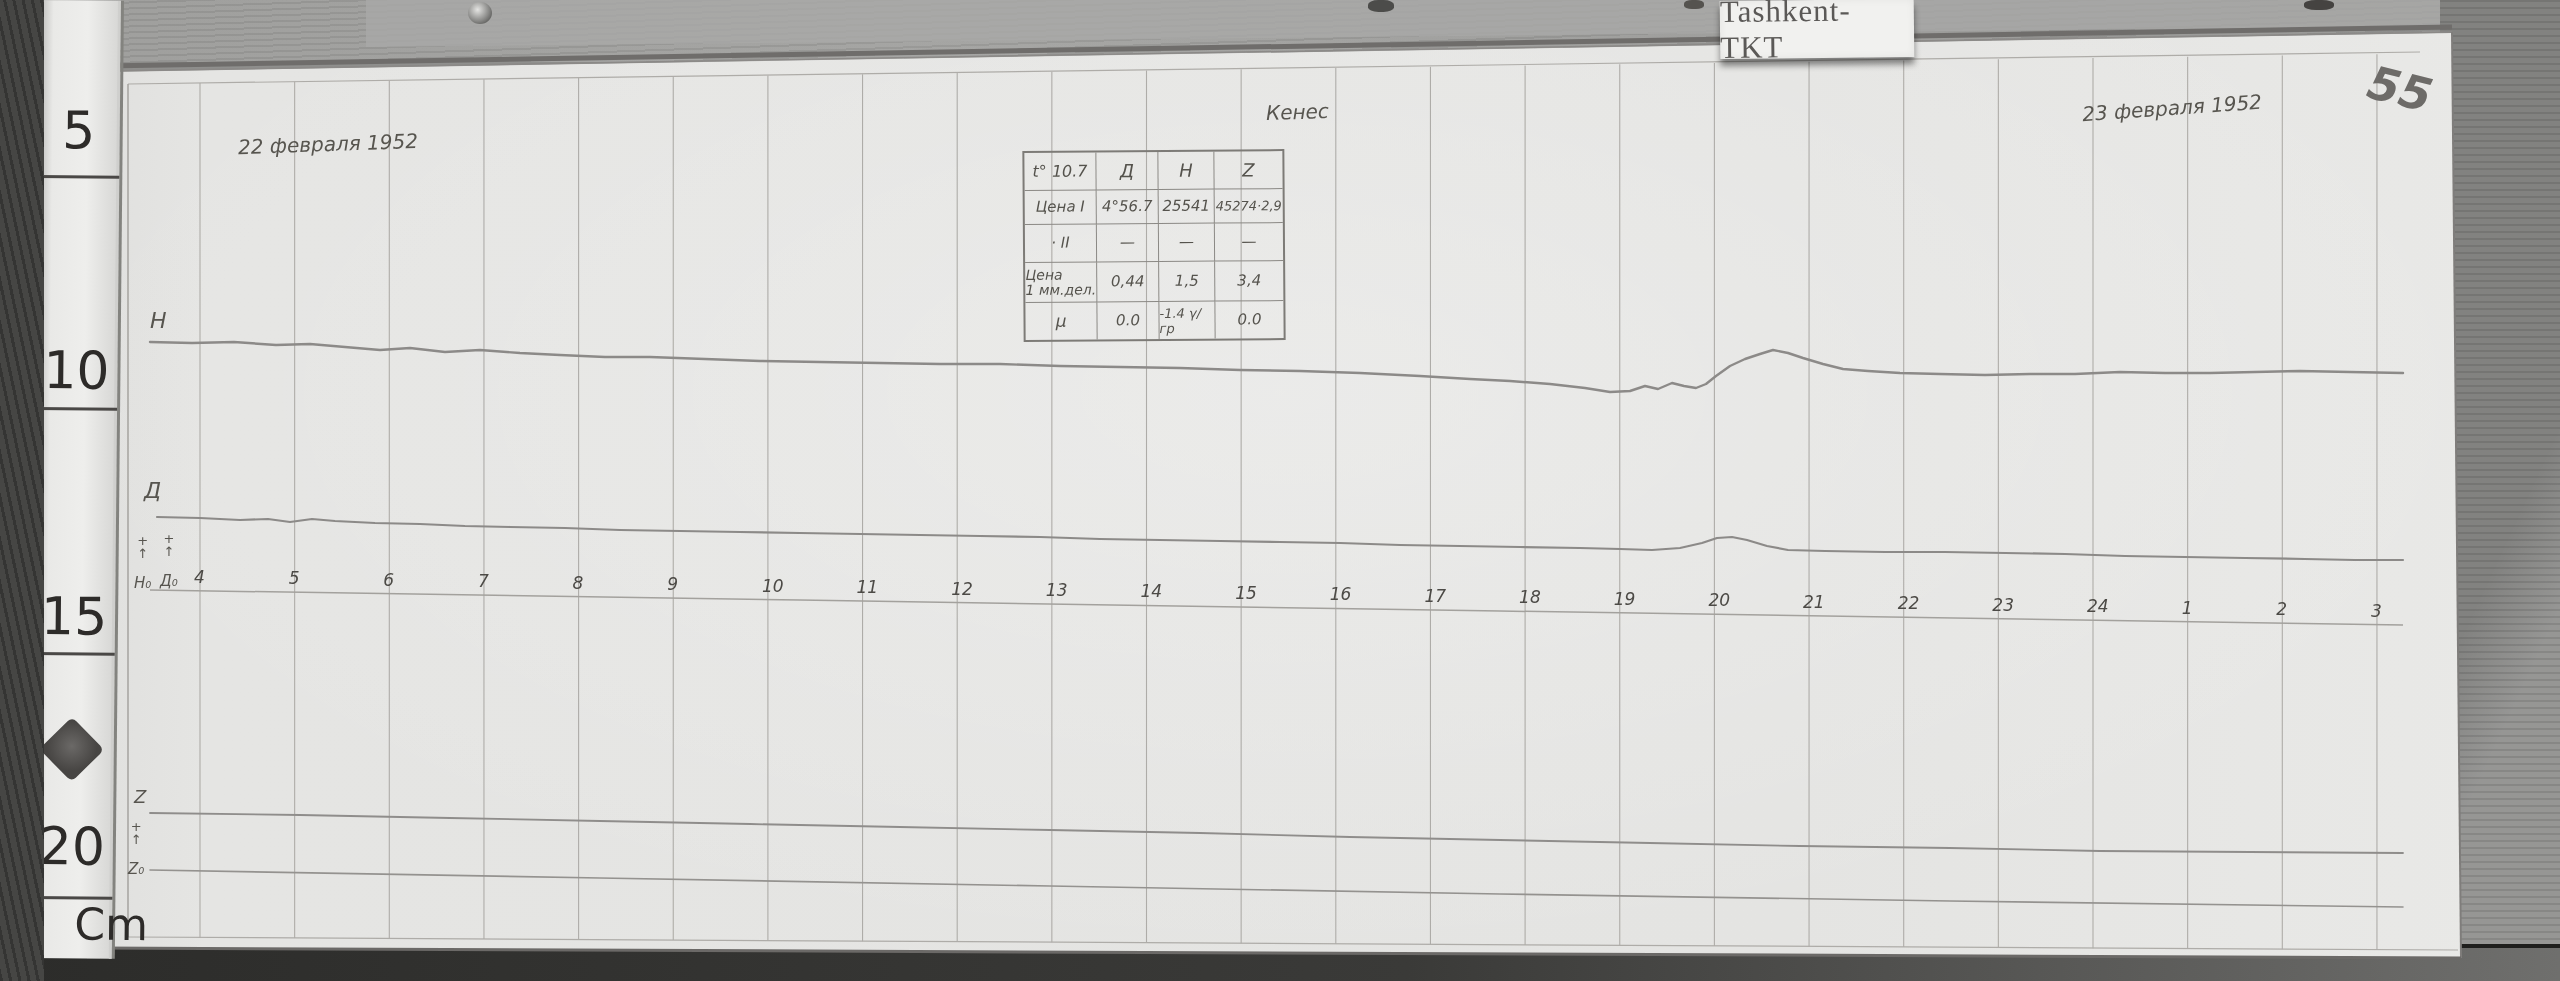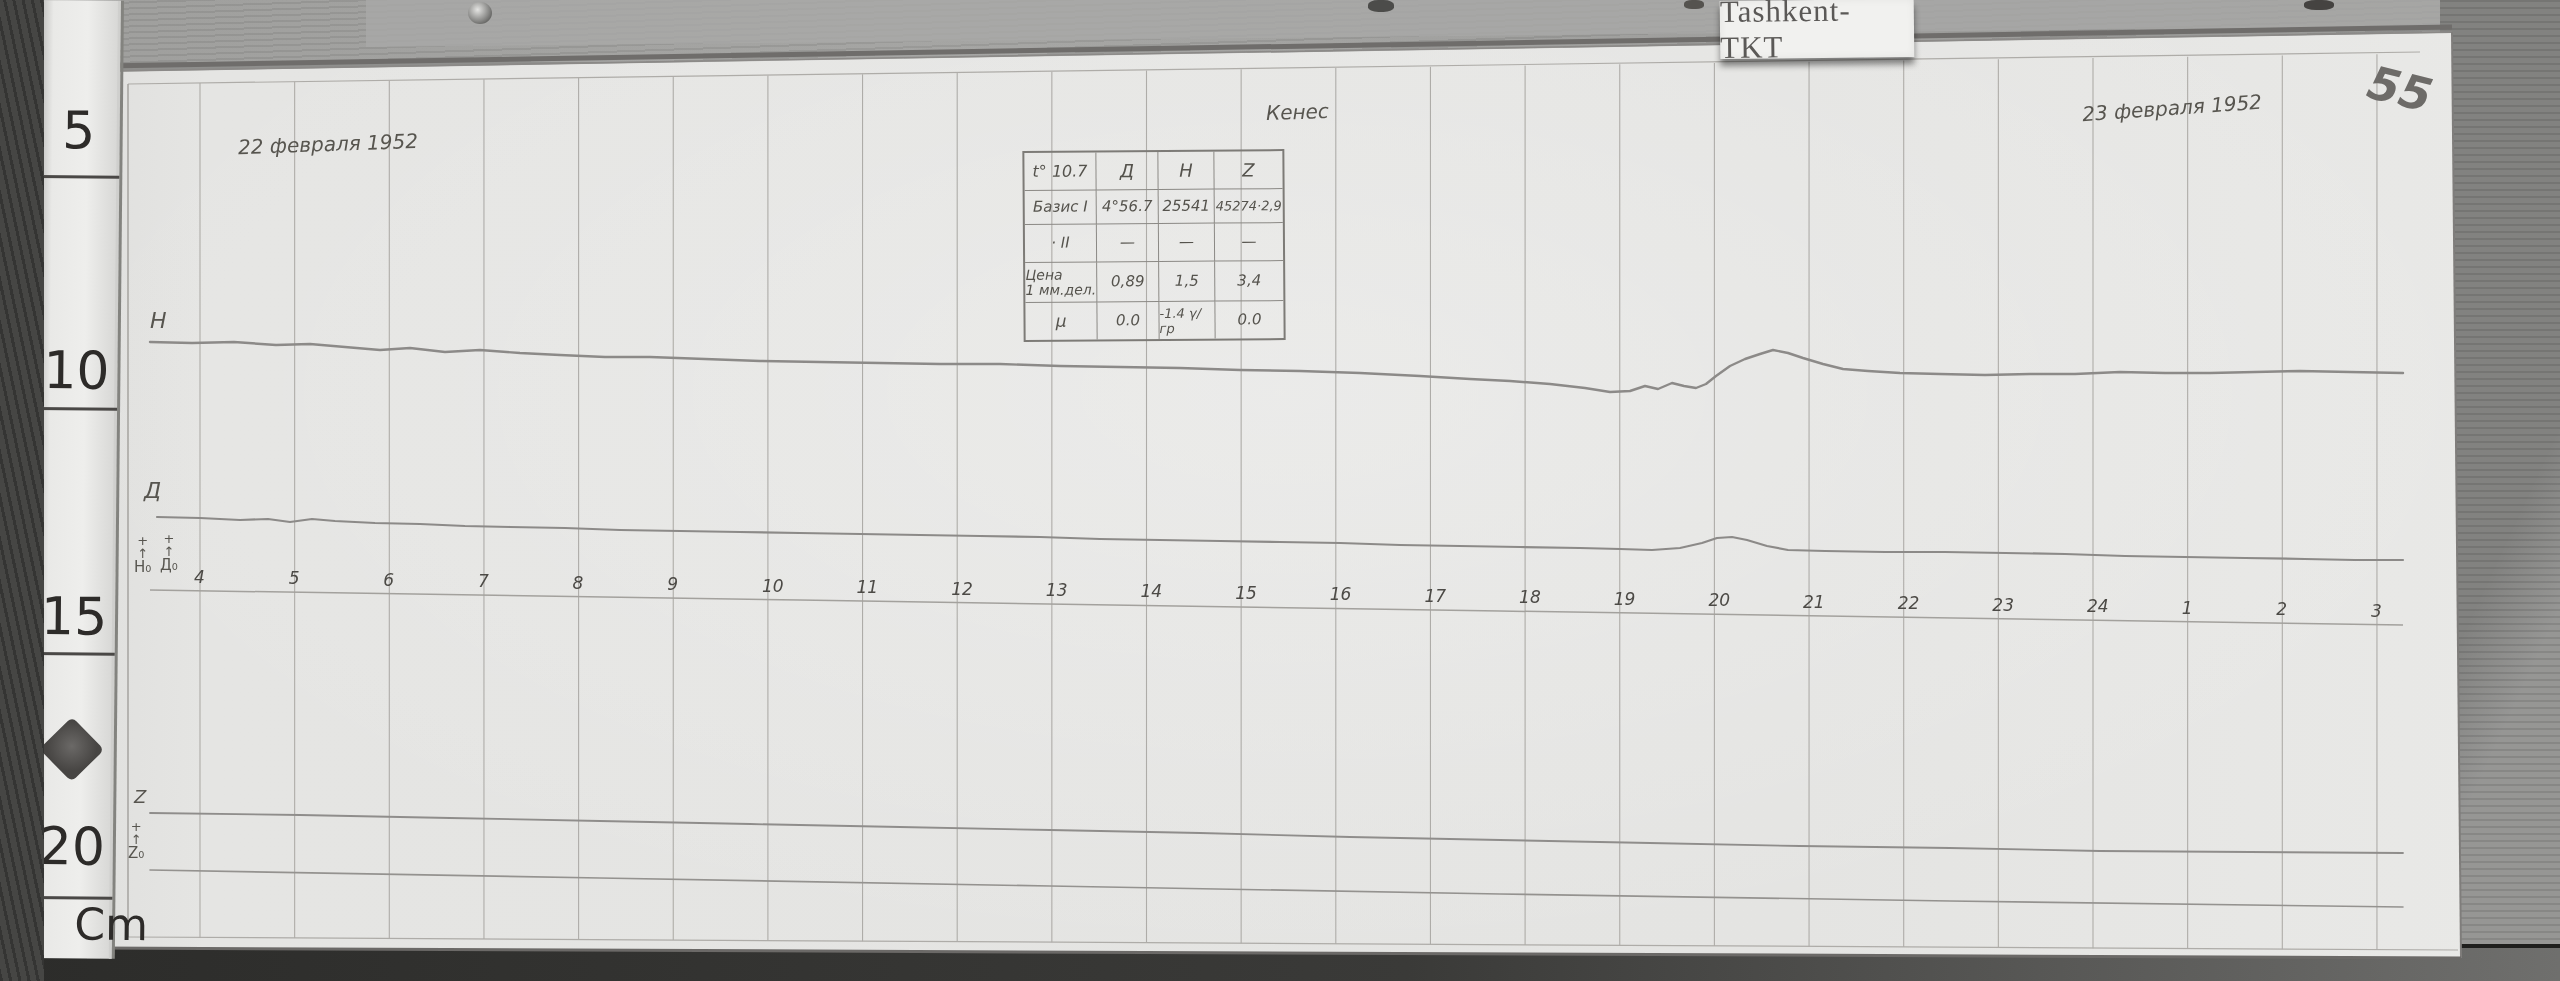--- a/index.html
+++ b/index.html
@@ -71,21 +71,21 @@
   .hw{position:absolute;font-family:"DejaVu Sans",sans-serif;font-style:italic;
       color:#57554f;white-space:nowrap;}
   .date-left{left:238px;top:132px;font-size:20px;transform:rotate(-2deg);}
   .date-right{left:2082px;top:96px;font-size:20px;transform:rotate(-4deg);}
   .center-note{left:1266px;top:100px;font-size:20px;transform:rotate(-2deg);}
   .page-number{left:2368px;top:62px;font-size:46px;color:#6d6b68;transform:rotate(14deg);font-weight:bold;}
   .trace-label{font-size:22px;}
   .lbl-h{left:150px;top:308px;} .lbl-d{left:144px;top:478px;} .lbl-z{left:134px;top:786px;font-size:18px;}
   .base-mark{position:absolute;display:flex;flex-direction:column;align-items:center;
       font-family:"DejaVu Sans",sans-serif;color:#57554f;font-size:13px;line-height:13px;}
-  .base-mark .lab{font-size:15px;margin-top:1px;}
+  .base-mark .lab{font-style:italic;font-size:15px;margin-top:17px;}
   .bm-h{left:134px;top:534px;} .bm-d{left:160px;top:532px;} .bm-z{left:128px;top:820px;}
 
   
   .obs-table{position:absolute;left:1023px;top:150px;width:258px;
     display:grid;grid-template-columns:72px 62px 56px 68px;
     grid-template-rows:38px 34px 38px 40px 37px;
     border:2px solid #7d7b77;transform:rotate(-.4deg);}
   .obs-table .cell{border-right:1px solid #8b8985;border-bottom:1px solid #8b8985;
     display:flex;align-items:center;justify-content:center;text-align:left;
     font-family:"DejaVu Sans",sans-serif;font-style:italic;font-size:15px;color:#55534d;
@@ -166,31 +166,31 @@
       <polyline points="157,517 200,518 240,520 268,519 290,522 312,519 335,521 375,523 420,524 465,526 510,527 565,528 620,530 680,531 740,532 800,533 860,534 920,535 980,536 1040,537 1100,539 1160,540 1220,541 1280,542 1340,543 1400,545 1460,546 1520,547 1580,548 1620,549 1652,550 1680,548 1702,543 1717,538 1732,537 1747,540 1767,546 1788,550 1825,551 1885,552 1945,552 2005,553 2065,554 2125,556 2185,557 2245,558 2305,559 2355,560 2403,560" fill="none" stroke="#8c8a88" stroke-width="2.2" stroke-linejoin="round" stroke-linecap="round"></polyline>
       <polyline points="150,813 300,815 450,818 600,821 750,824 900,827 1050,830 1200,833 1350,837 1500,840 1650,843 1800,846 1950,848 2100,851 2250,852 2403,853" fill="none" stroke="#8f8d8b" stroke-width="1.8" stroke-linejoin="round" stroke-linecap="round"></polyline>
       <polyline points="150,870 600,878 1050,886 1500,894 1950,901 2403,907" fill="none" stroke="#94928f" stroke-width="1.6" stroke-linejoin="round" stroke-linecap="round"></polyline>
     </svg>
 
   <div class="obs-table">
     <div class="cell" style="font-size:16px">t° 10.7</div>
     <div class="cell" style="font-size:18px">Д</div>
     <div class="cell" style="font-size:18px">Н</div>
     <div class="cell" style="font-size:18px">Z</div>
-    <div class="cell">Базис I</div>
+    <div class="cell">Цена I</div>
     <div class="cell">4°56.7</div>
     <div class="cell">25541</div>
     <div class="cell" style="font-size:13px">45274·2,9</div>
     <div class="cell">· II</div>
     <div class="cell">—</div>
     <div class="cell">—</div>
     <div class="cell">—</div>
     <div class="cell" style="font-size:14px">Цена
 1 мм.дел.</div>
-    <div class="cell">0,89</div>
+    <div class="cell">0,44</div>
     <div class="cell">1,5</div>
     <div class="cell">3,4</div>
     <div class="cell" style="font-size:17px">μ</div>
     <div class="cell">0.0</div>
     <div class="cell" style="font-size:13px">-1.4 γ/гр</div>
     <div class="cell">0.0</div>
   </div>
 
   <div class="hw date-left">22 февраля 1952</div>
   <div class="hw date-right">23 февраля 1952</div>

